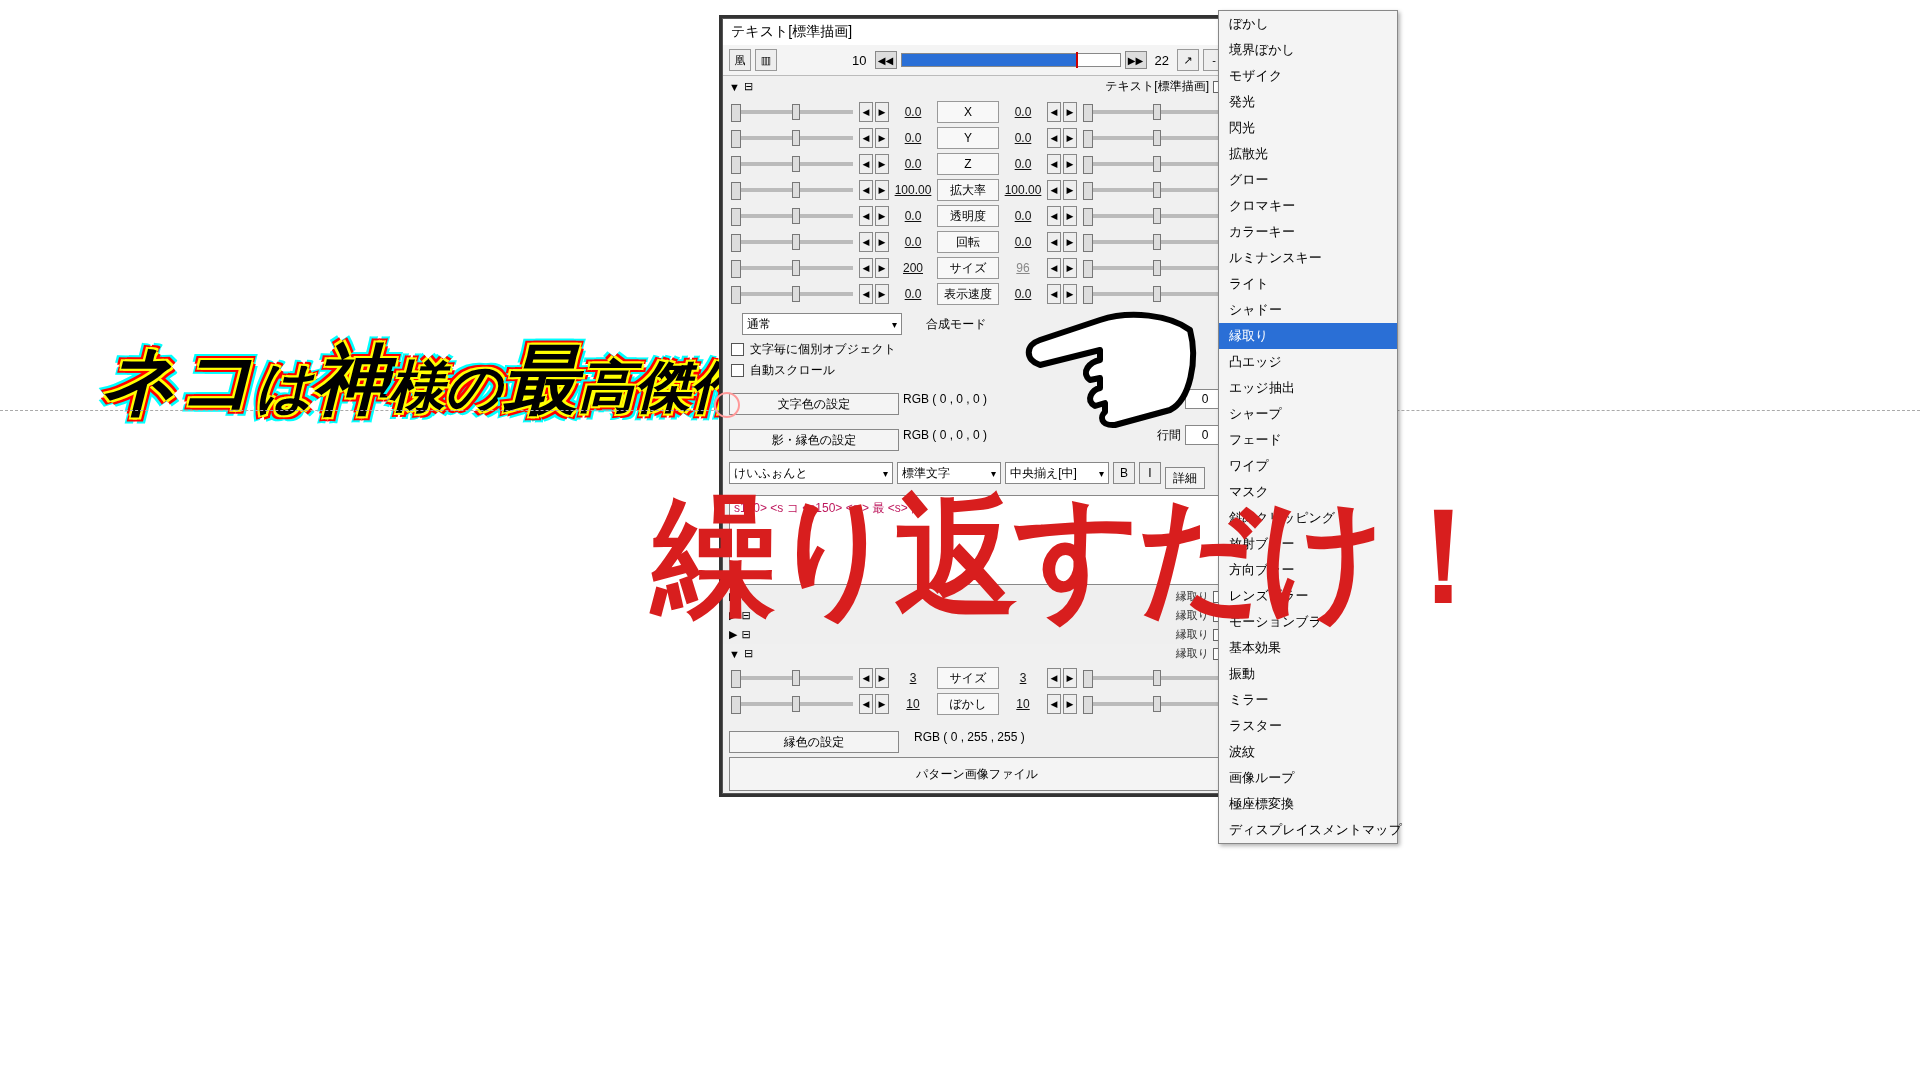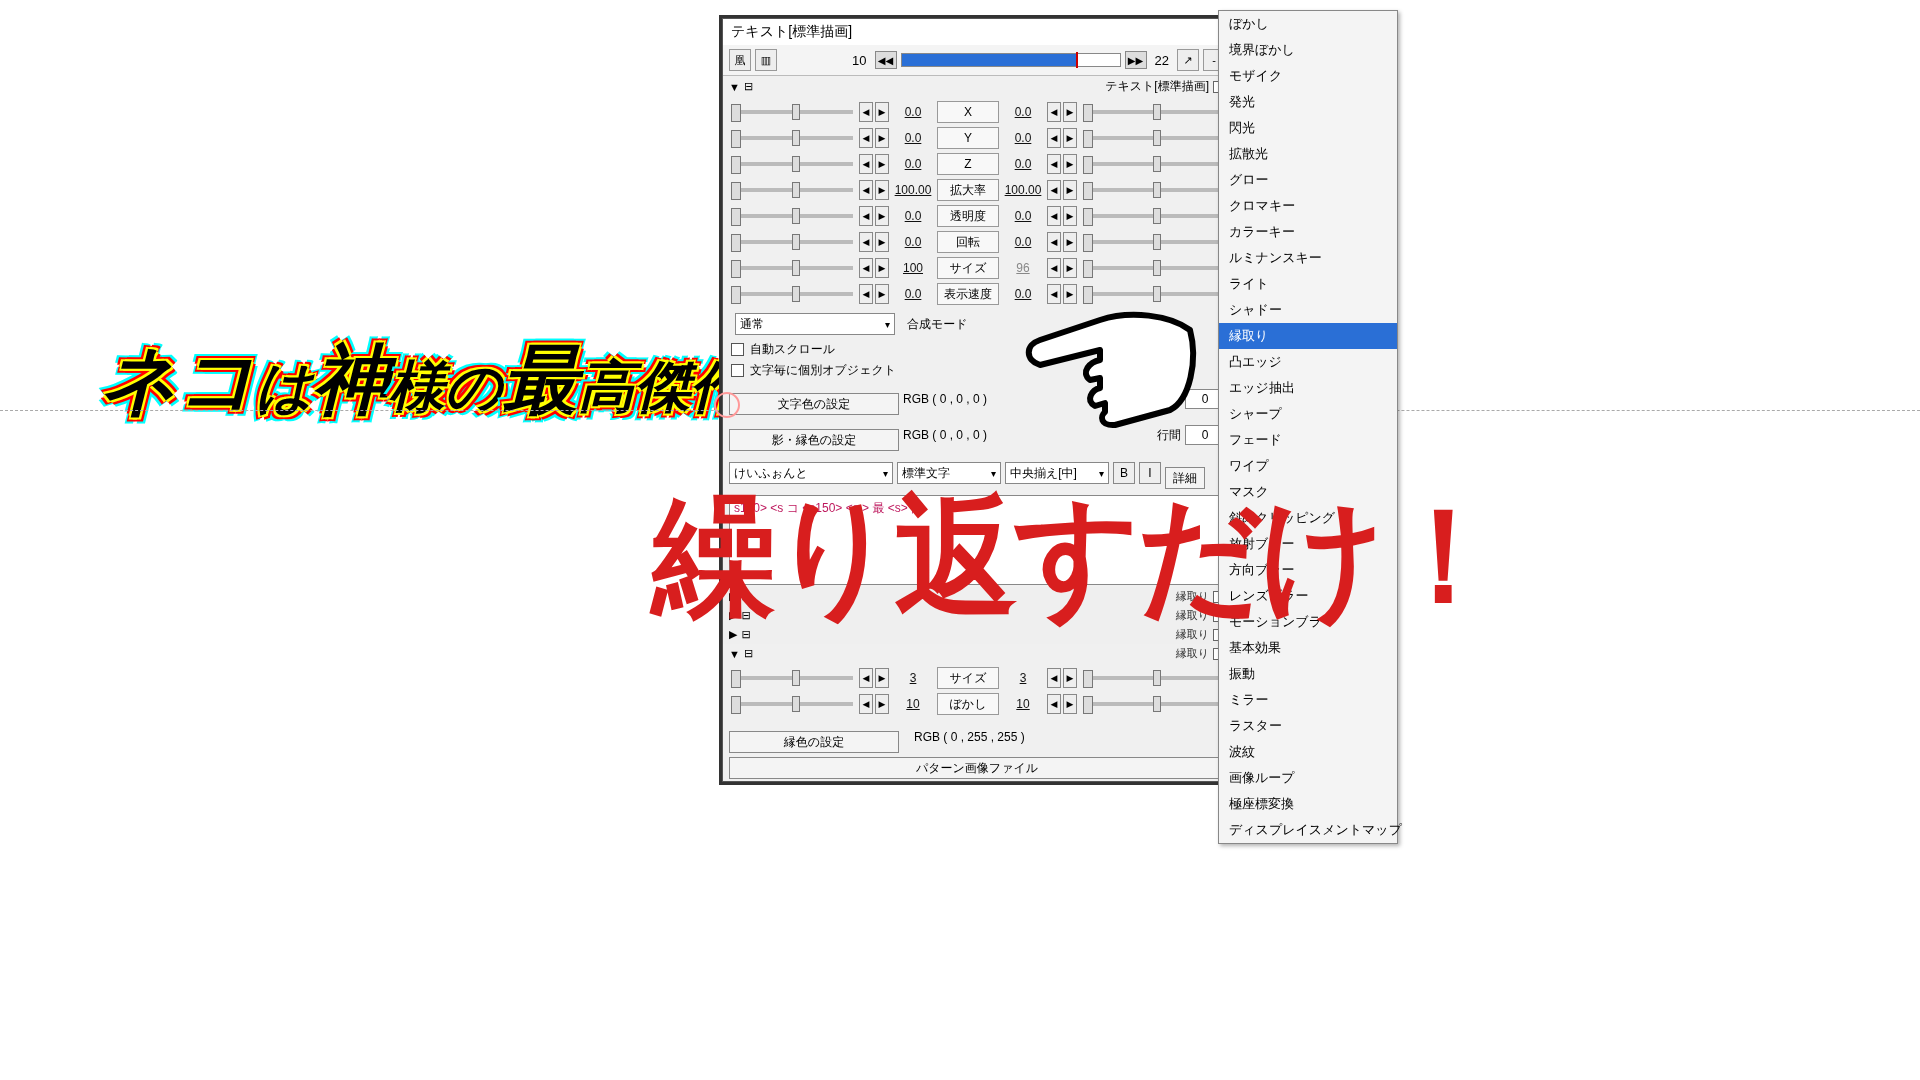--- a/index.html
+++ b/index.html
@@ -52,42 +52,42 @@
 
   .params { padding: 2px 4px; }
   .prow { display: grid; grid-template-columns: 130px 14px 14px 44px 62px 44px 14px 14px 1fr; align-items:center; gap:2px; height:26px;}
   .slider-l, .slider-r { height:4px; background:#bbb; position:relative; margin:0 4px;}
   .slider-l::after, .slider-r::after { content:""; position:absolute; top:-6px; width:8px; height:16px; background:#ddd; border:1px solid #777;}
   .spin { width:14px; height:20px; border:1px solid #888; background:#eee; font-size:9px; display:flex;align-items:center;justify-content:center;}
   .val { font-size:12px; text-align:center; text-decoration:underline; color:#111;}
   .val.dim { color:#888;}
   .plabel { border:1px solid #999; background:#f8f8f8; font-size:12px; text-align:center; height:22px; display:flex;align-items:center;justify-content:center;}
 
-  .mode-row { display:flex; align-items:center; gap:12px; padding:4px 12px;text-align:center;}
+  .mode-row { display:flex; align-items:center; gap:24px; padding:4px 19px;text-align:center;}
   .combo { border:1px solid #888; background:#fff; font-size:12px; height:22px; display:flex;align-items:center; padding:0 4px; position:relative;}
   .combo::after{content:"▾"; position:absolute; right:4px; font-size:10px;}
   .mode-lbl { font-size:12px;}
 
   .chk-row { display:flex; align-items:center; gap:6px; padding:2px 8px; font-size:12px;}
   .chkbox { width:13px; height:13px; border:1px solid #555; background:#fff;}
 
   .color-row { display:grid; grid-template-columns: 170px 1fr 50px 40px; align-items:center; gap:4px; padding:2px 6px; font-size:12px;}
   .btn { border:1px solid #888; background:#f4f4f4; text-align:center; height:22px; display:flex;align-items:center;justify-content:center; font-size:12px;margin-top:10px;}
   .numbox { border:1px solid #888; background:#fff; text-align:center; height:20px; font-size:12px; display:flex;align-items:center;justify-content:center;}
 
   .font-row { display:flex; gap:4px; padding:4px 6px; align-items:center;}
   .sq { width:22px; height:22px; border:1px solid #888; background:#eee; font-size:12px; display:flex;align-items:center;justify-content:center;}
 
   .textarea { border:1px solid #888; background:#fff; margin:2px 6px; height:90px; font-size:12px; padding:4px; color:#be185d; overflow:hidden;}
 
   .filter-hdr { display:flex; align-items:center; padding:2px 6px; font-size:12px; background:#efefef;}
   .filter-hdr .spacer{flex:1;}
   .fname { font-size:11px; color:#333;}
 
-  .wide-btn { border:1px solid #888; background:#f4f4f4; text-align:center; height:22px; display:flex;align-items:center;justify-content:center; font-size:12px; margin:2px 6px 2px 6px;}
+  .wide-btn { border:1px solid #888; background:#f4f4f4; text-align:center; height:34px; display:flex;align-items:center;justify-content:center; font-size:12px; margin:2px 6px 2px 6px;}
   .dual { display:grid; grid-template-columns: 170px 1fr; gap:15px; padding:2px 6px; font-size:12px; align-items:center;}
 
   
   .menu {
     position:absolute; left:1218px; top:10px; width:180px;
     background:#f4f4f4; border:1px solid #888; z-index:30;
     box-shadow: 2px 2px 4px rgba(0,0,0,.3);
     font-size:13px;
   }
   .menu-item { padding:4px 10px; cursor:pointer; white-space:nowrap;}
@@ -234,21 +234,21 @@
         <div class="slider-r" style="position:relative">
           <span style="position:absolute;top:-6px;left:50%;width:8px;height:16px;background:#ddd;border:1px solid #777"></span>
         </div>
       </div>
       <div class="prow">
         <div class="slider-l" style="position:relative">
           <span style="position:absolute;top:-6px;left:50%;width:8px;height:16px;background:#ddd;border:1px solid #777"></span>
         </div>
         <div class="spin">◀</div>
         <div class="spin">▶</div>
-        <div class="val">100</div>
+        <div class="val">200</div>
         <div class="plabel">サイズ</div>
         <div class="val dim">96</div>
         <div class="spin">◀</div>
         <div class="spin">▶</div>
         <div class="slider-r" style="position:relative">
           <span style="position:absolute;top:-6px;left:50%;width:8px;height:16px;background:#ddd;border:1px solid #777"></span>
         </div>
       </div>
       <div class="prow">
         <div class="slider-l" style="position:relative">
@@ -267,25 +267,25 @@
       </div>
     </div>
 
   <div class="mode-row">
     <div class="combo" style="flex:0 0 160px">通常</div>
     <span class="mode-lbl">合成モード</span>
   </div>
 
   <div class="chk-row">
       <span class="chkbox"></span>
-      <span>自動スクロール</span>
+      <span>文字毎に個別オブジェクト</span>
     </div>
   <div class="chk-row">
       <span class="chkbox"></span>
-      <span>文字毎に個別オブジェクト</span>
+      <span>自動スクロール</span>
     </div>
 
   <div class="color-row">
     <div class="btn">文字色の設定</div>
     <span>RGB ( 0 , 0 , 0 )</span>
     <span style="text-align:right">字間</span>
     <div class="numbox">0</div>
   </div>
   <div class="color-row">
     <div class="btn">影・縁色の設定</div>

